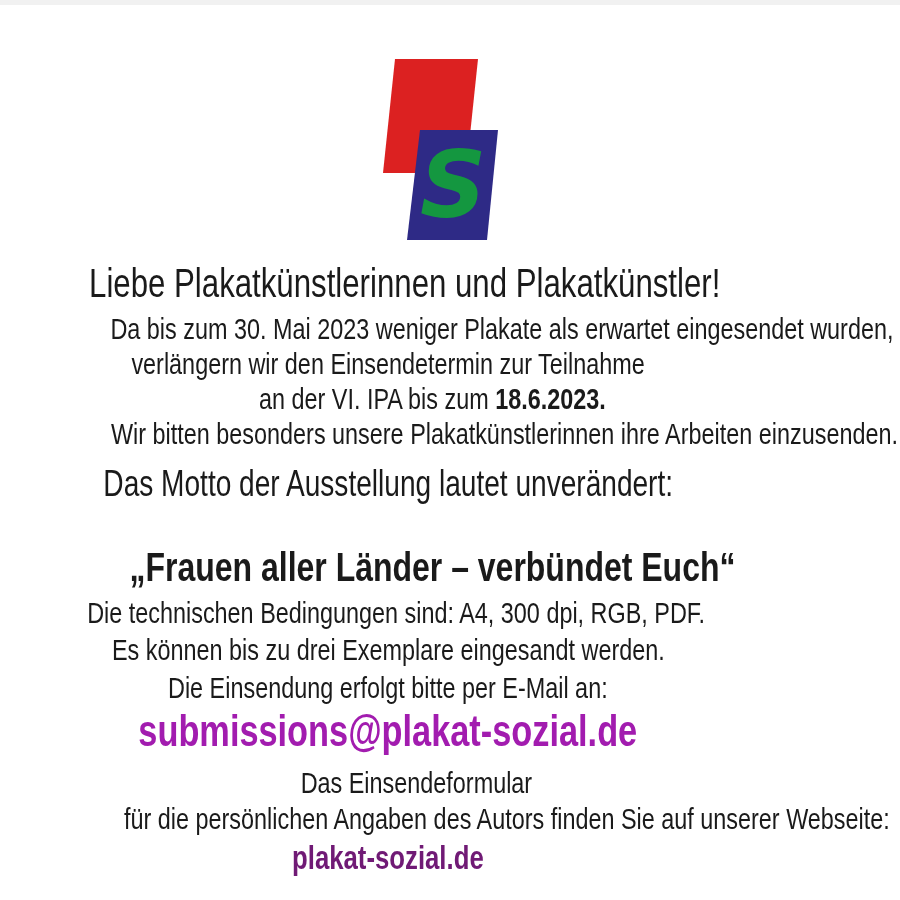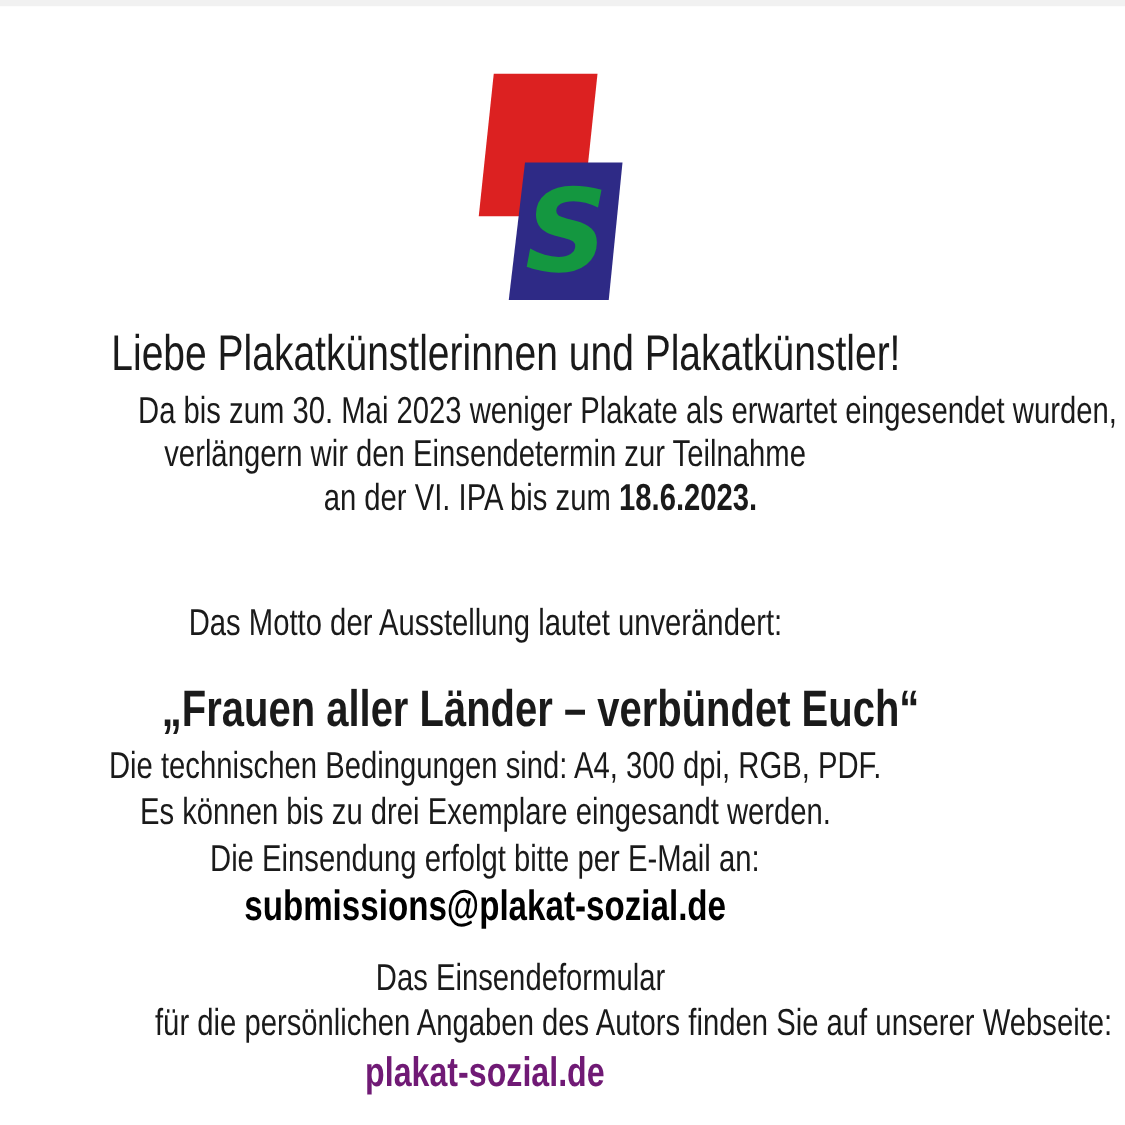--- a/index.html
+++ b/index.html
@@ -13,26 +13,26 @@
   .line {
     position:absolute; left:0; width:776px; text-align:center;
     white-space:nowrap; line-height:1.1;
   }
   .cond { display:inline-block; transform:scaleX(0.78); transform-origin:50% 50%; }
   .heading   { top:261px; font-size:40px; }
   .intro-1   { top:312px; font-size:30px; }
   .intro-2   { top:347px; font-size:30px; }
   .intro-3   { top:382px; font-size:30px;margin-left:44px; }
   .intro-4   { top:417px; font-size:30px; }
-  .motto-intro { top:482px; font-size:30px;text-align:center; }
+  .motto-intro { top:464px; font-size:36px;text-align:center; }
   .motto     { top:545px; font-size:41px; font-weight:bold;padding-left:44px; }
   .tech-1    { top:596px; font-size:30px; }
   .tech-2    { top:633px; font-size:30px; }
   .tech-3    { top:671px; font-size:30px; }
-  .email     { top:707px; font-size:34px; font-weight:bold; color:#000000; cursor:pointer; }
+  .email     { top:707px; font-size:44px; font-weight:bold; color:#a21caf; cursor:pointer; }
   .form-1    { top:766px; font-size:30px;padding-left:28px; }
   .form-2    { top:802px; font-size:30px;padding-left:16px; }
   .website   { top:840px; font-size:33px; font-weight:bold; color:#701a75; cursor:pointer; }
   .bold-inline { font-weight:bold; }
 </style>
 </head>
 <body>
 
 <div class="canvas">
 
@@ -49,20 +49,23 @@
   </div>
 
   <div class="line intro-1">
     <span class="cond">Da bis zum 30. Mai 2023 weniger Plakate als erwartet eingesendet wurden,</span>
   </div>
   <div class="line intro-2">
     <span class="cond">verlängern wir den Einsendetermin zur Teilnahme</span>
   </div>
   <div class="line intro-3">
     <span class="cond"><span>an der VI. IPA bis zum </span><span class="bold-inline">18.6.2023.</span></span>
+  </div>
+  <div class="line intro-4">
+    <span class="cond">Wir bitten besonders unsere Plakatkünstlerinnen ihre Arbeiten einzusenden.</span>
   </div>
 
   <div class="line motto-intro">
     <span class="cond">Das Motto der Ausstellung lautet unverändert:</span>
   </div>
   <div class="line motto">
     <span class="cond">„Frauen aller Länder – verbündet Euch“</span>
   </div>
 
   <div class="line tech-1">

